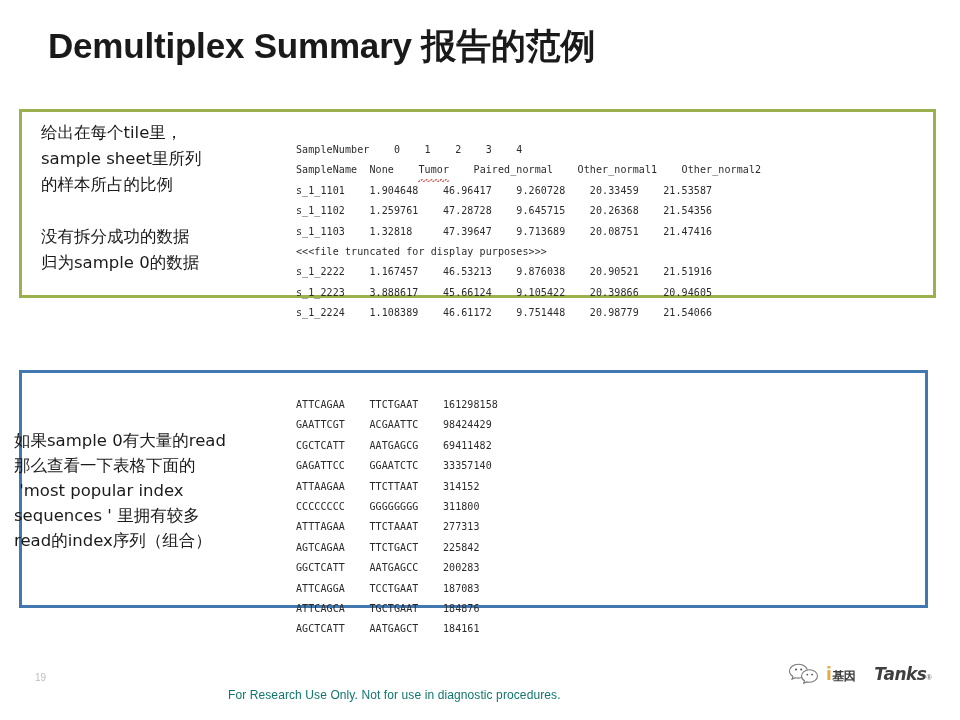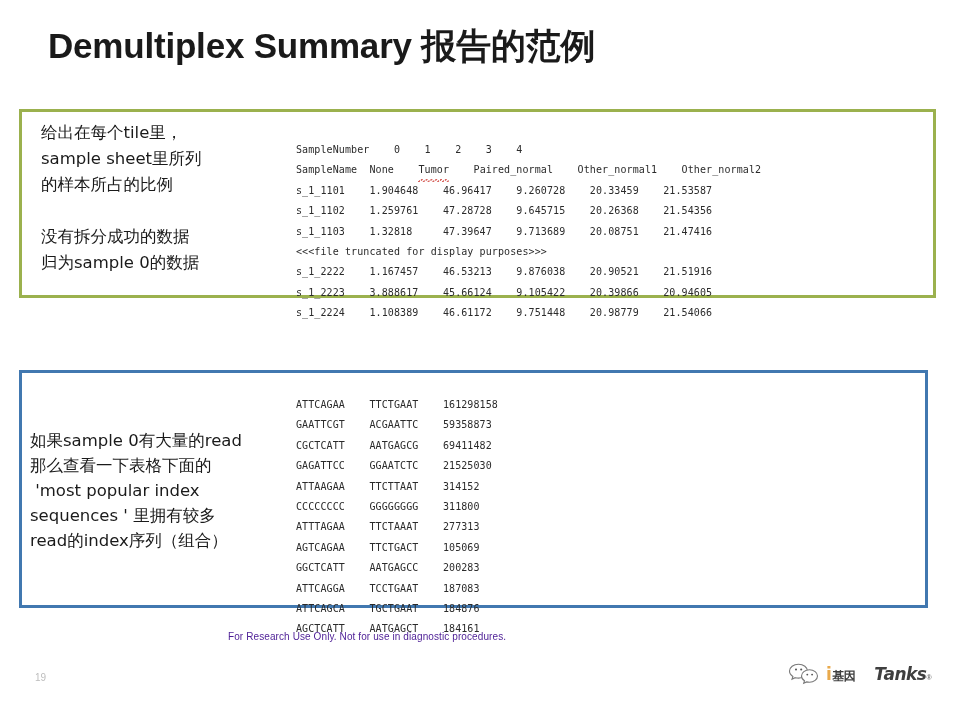--- a/index.html
+++ b/index.html
@@ -75,21 +75,21 @@
   }
   .note-green {
     left: 34px;
     top: 120px;
     width: 255px;
     font-size: 16.5px;
     line-height: 26px;
     margin-left: 7px;
   }
   .note-blue {
-    left: 30px;
+    left: 14px;
     top: 428px;
     width: 268px;
     font-size: 16.5px;
     line-height: 25px;
   }
 
   
   .mono {
     position: absolute;
     font-family: "DejaVu Sans Mono", "Liberation Mono", monospace;
@@ -133,23 +133,23 @@
       radial-gradient(circle at 3.6px 0.7px, #d24a43 0.9px, transparent 1.1px);
     background-size: 4.8px 3px;
     background-repeat: repeat-x;
     opacity: 0.85;
   }
 
   
   .footer-note {
     position: absolute;
     left: 228px;
-    top: 631px;
-    font-size: 10px;
-    color: #4c1d95;
+    top: 688px;
+    font-size: 12px;
+    color: #0f766e;
     white-space: nowrap;
     letter-spacing: 0.1px;
   }
 
   .page-number {
     position: absolute;
     left: 35px;
     top: 672px;
     font-size: 10px;
     color: #bdbdbd;
@@ -236,27 +236,27 @@
 
   <div class="blue-box"></div>
 
   <div class="note note-blue">如果sample 0有大量的read
 那么查看一下表格下面的
  'most popular index
 sequences ' 里拥有较多
 read的index序列（组合）</div>
 
   <div class="mono index-table"><span>ATTCAGAA    TTCTGAAT    161298158</span>
-<span>GAATTCGT    ACGAATTC    59358873</span>
+<span>GAATTCGT    ACGAATTC    98424429</span>
 <span>CGCTCATT    AATGAGCG    69411482</span>
-<span>GAGATTCC    GGAATCTC    21525030</span>
+<span>GAGATTCC    GGAATCTC    33357140</span>
 <span>ATTAAGAA    TTCTTAAT    314152</span>
 <span>CCCCCCCC    GGGGGGGG    311800</span>
 <span>ATTTAGAA    TTCTAAAT    277313</span>
-<span>AGTCAGAA    TTCTGACT    105069</span>
+<span>AGTCAGAA    TTCTGACT    225842</span>
 <span>GGCTCATT    AATGAGCC    200283</span>
 <span>ATTCAGGA    TCCTGAAT    187083</span>
 <span>ATTCAGCA    TGCTGAAT    184876</span>
 <span>AGCTCATT    AATGAGCT    184161</span></div>
 
   <div class="footer-note">For Research Use Only.  Not for use in diagnostic procedures.</div>
 
   <div class="page-number">19</div>
 
   <div class="logo">

